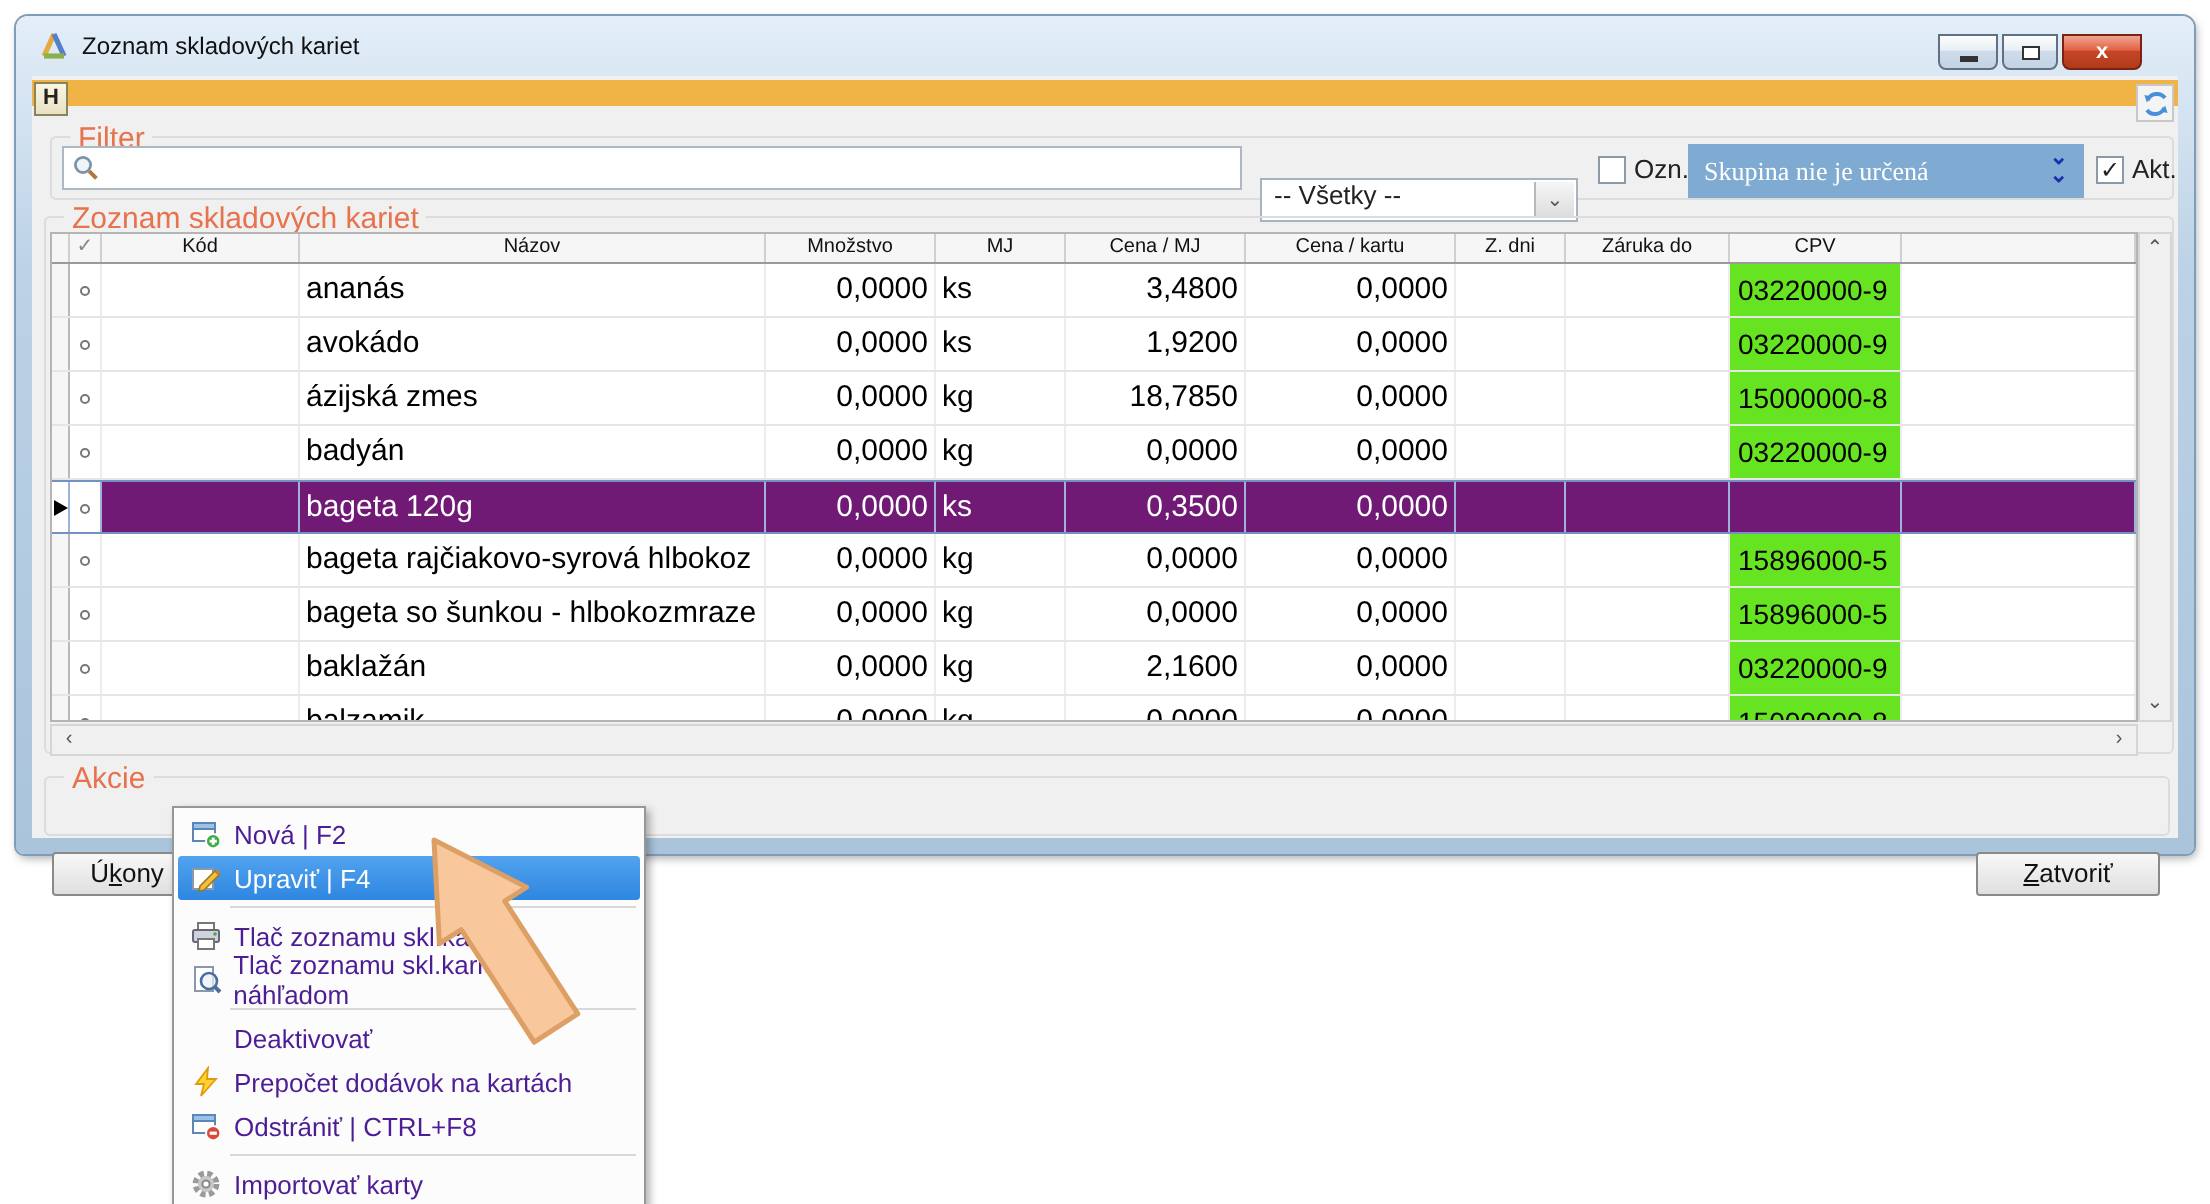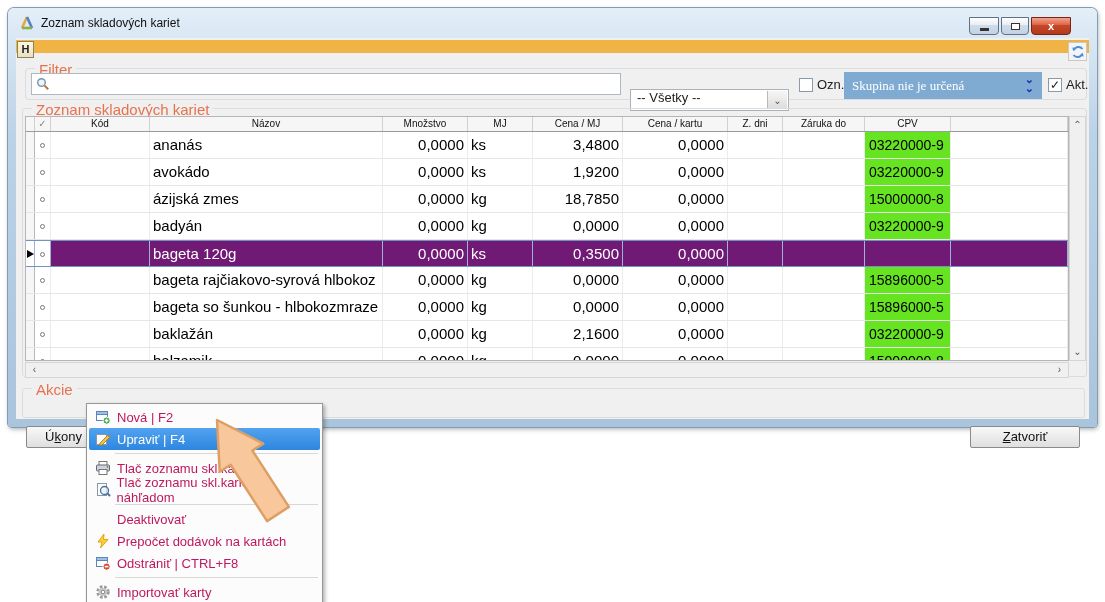--- a/index.html
+++ b/index.html
@@ -96,21 +96,21 @@
   .sarrow { position:absolute; color:#555; font-size:10px; line-height:14px; width:15px; text-align:center; }
 
   
   .btn { position:absolute; height:22px; background:linear-gradient(#f8f8f8,#dfdfdf);
          border:1px solid #8a8a8a; border-radius:2px; font-size:13px; color:#111;
          text-align:center; line-height:20px;margin-top:34px; }
 
   
   .menu { position:absolute; left:86px; top:403px; width:237px; background:#fcfcfc;
           border:1px solid #979797; box-shadow:2px 2px 4px rgba(0,0,0,.3); padding:2px; z-index:30; }
-  .menu-item { height:22px; display:flex; align-items:center; font-size:13px; color:#be185d;
+  .menu-item { height:22px; display:flex; align-items:center; font-size:13px; color:#4c1d95;
                padding-left:4px; position:relative; }
   .menu-item .mi-icon { width:20px; height:16px; margin-right:4px; display:flex;
                         align-items:center; justify-content:center; }
   .menu-item.hl { background:linear-gradient(#52a3ef,#2e86e0); color:#fff;
                   border-radius:2px; }
   .menu-sep { height:1px; background:#d8d8d8; margin:3px 2px 3px 26px; }
 
   .cursor-arrow { position:absolute; left:203px; top:414px; z-index:40; }
 </style>
 </head>
@@ -355,21 +355,21 @@
         </div>
         <div class="hscroll">
           <div class="sarrow" style="left:1px; top:0;">‹</div>
           <div class="sarrow" style="right:1px; top:0;">›</div>
         </div>
       </div>
 
       <div class="groupbox" style="left:6px; top:350px; width:1063px; height:30px;">
         <span class="grouplabel">Akcie</span>
         <div class="btn" id="ukony-btn" style="left:3px; top:3px; width:75px;"><span>Ú</span><span style="text-decoration: underline;">k</span><span>o</span><span>n</span><span>y</span></div>
-        <div class="btn" id="zatvorit-btn" style="right:4px; top:3px; width:110px;"><span style="text-decoration: underline;">Z</span><span>a</span><span>t</span><span>v</span><span>o</span><span>r</span><span>i</span><span>ť</span></div>
+        <div class="btn" id="zatvorit-btn" style="right:4px; top:3px; width:92px;"><span style="text-decoration: underline;">Z</span><span>a</span><span>t</span><span>v</span><span>o</span><span>r</span><span>i</span><span>ť</span></div>
       </div>
     </div>
   </div>
 
   <div class="menu" id="context-menu">
       <div class="menu-item">
         <span class="mi-icon">
           <svg width="16" height="16" viewBox="0 0 16 16">
             <rect x="1.5" y="2.5" width="11" height="9" fill="#fff" stroke="#5b87b8"></rect>
             <rect x="1.5" y="2.5" width="11" height="3" fill="#9cc0e8" stroke="#5b87b8"></rect>

